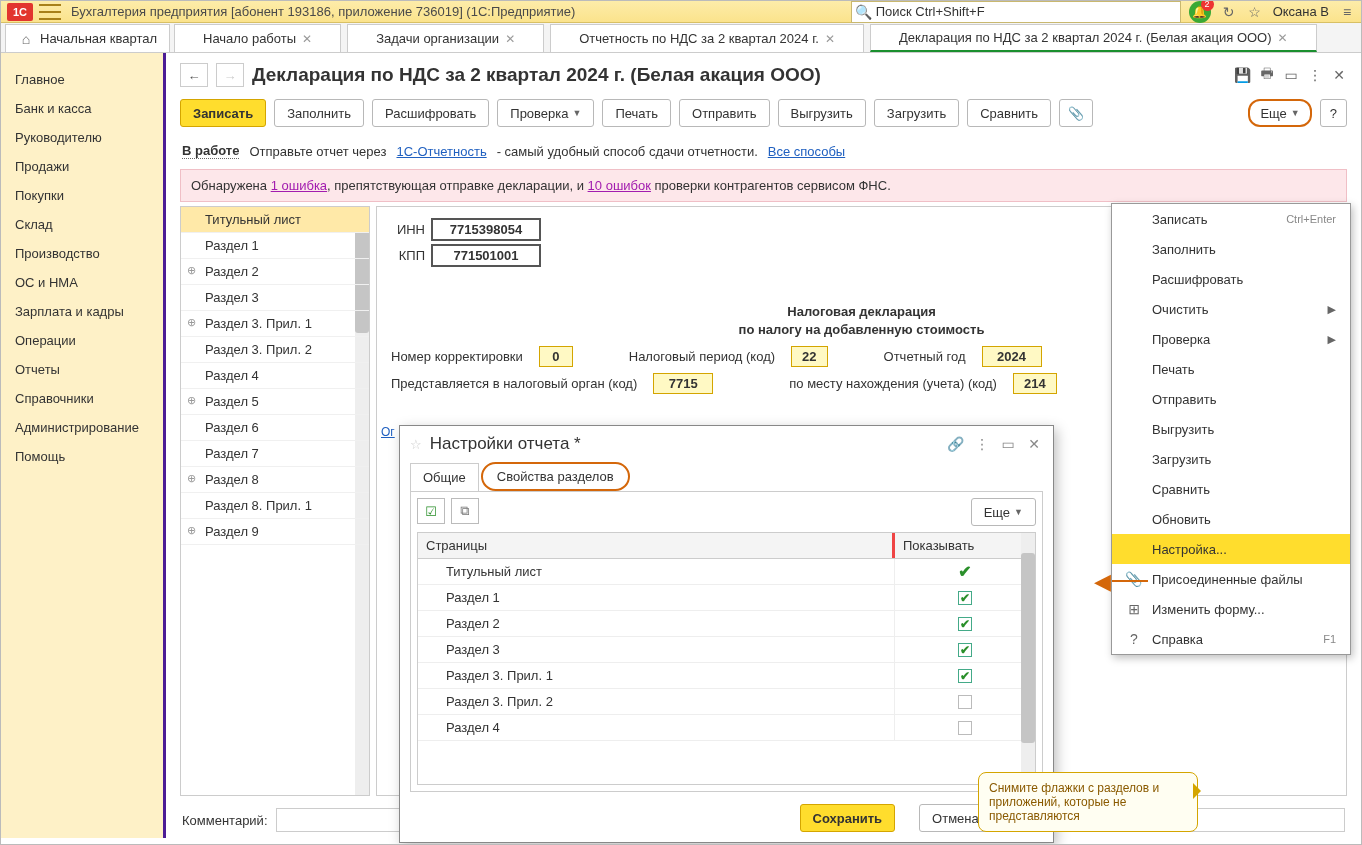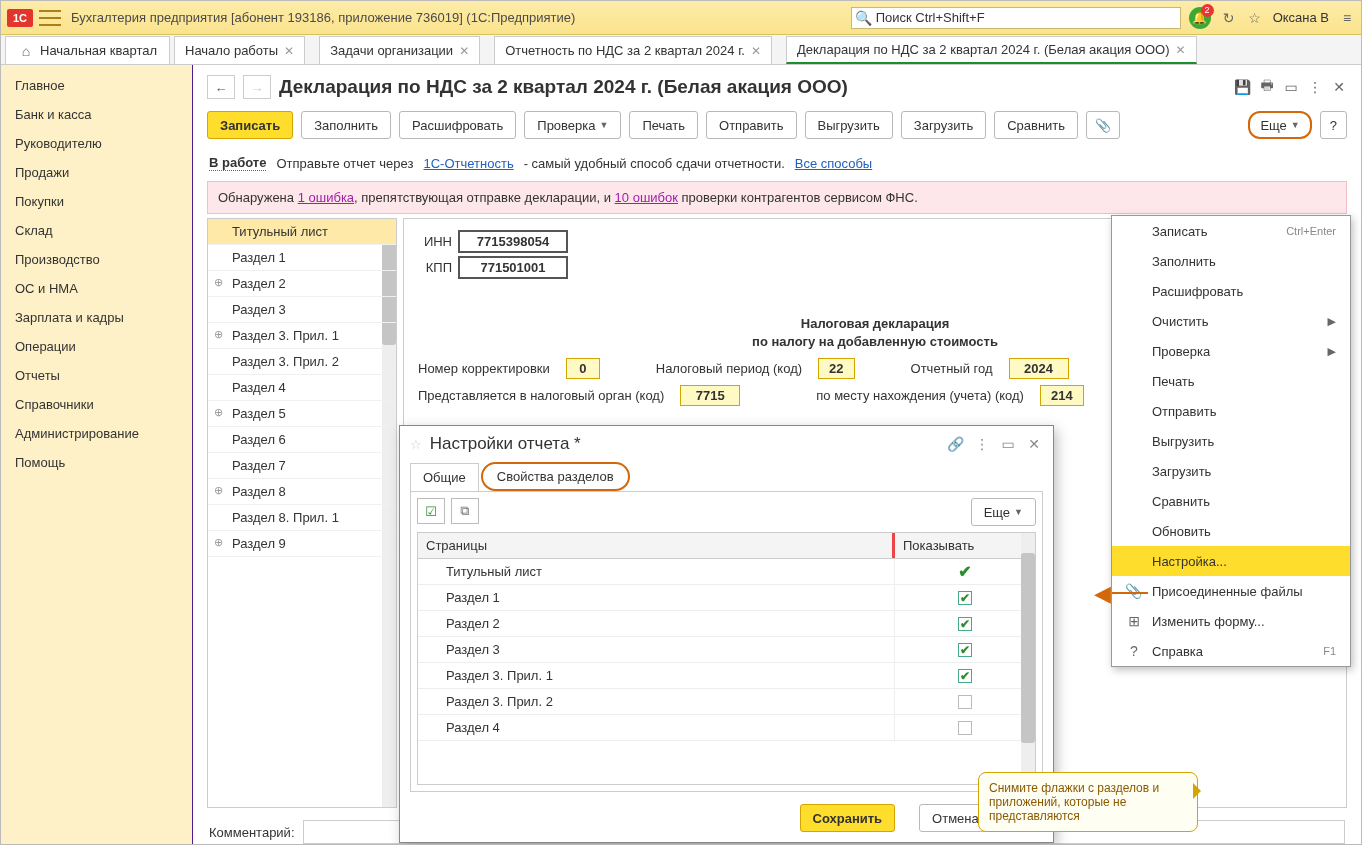--- a/index.html
+++ b/index.html
@@ -1,33 +1,33 @@
 <!DOCTYPE html>
 <html><head>
 <meta charset="utf-8">
 <style>
 *{box-sizing:border-box;margin:0;padding:0;font-family:Arial,sans-serif;font-size:13px;color:#333}
 body{width:1362px;height:845px;background:#fff;overflow:hidden;position:relative;border:1px solid #bbb}
-.titlebar{height:34px;background:linear-gradient(#fdeca9,#fbe38c);display:flex;align-items:center;padding:0 6px;border-bottom:1px solid #d8c065}
+.titlebar{height:22px;background:linear-gradient(#fdeca9,#fbe38c);display:flex;align-items:center;padding:0 6px;border-bottom:1px solid #d8c065}
 .logo-1c{width:26px;height:18px;background:#e2352e;color:#fff;font-weight:bold;font-size:11px;display:flex;align-items:center;justify-content:center;border-radius:2px;margin-right:6px}
 .burger{width:22px;height:16px;margin-right:10px;display:flex;flex-direction:column;justify-content:space-between;cursor:pointer}
 .burger span{height:2px;background:#a78019}
 .titlebar .title{flex:1;color:#4a4a4a}
 .searchbox{width:330px;height:22px;border:1px solid #c9b86f;background:#fff;display:flex;align-items:center;padding:0 4px;color:#999}
 .titlebar-right{display:flex;align-items:center;gap:10px;margin-left:8px}
 .bell{width:22px;height:22px;border-radius:50%;background:#3aa935;color:#fff;display:flex;align-items:center;justify-content:center;position:relative;font-size:12px}
 .bell .badge{position:absolute;top:-3px;right:-3px;background:#e33;color:#fff;font-size:9px;width:13px;height:13px;border-radius:50%;display:flex;align-items:center;justify-content:center}
 .ic{width:16px;height:16px;display:inline-flex;align-items:center;justify-content:center;color:#666;font-size:14px}
 .tabbar{height:30px;display:flex;align-items:flex-end;border-bottom:1px solid #ccc;background:#f4f4f4;padding-left:4px}
 .tab-home{display:flex;align-items:center;gap:6px;height:28px;padding:0 12px;border:1px solid #ccc;border-bottom:none;background:#fff;margin-right:4px}
-.tab{display:flex;align-items:center;gap:6px;height:28px;padding:0 10px;border:1px solid #ccc;border-bottom:none;background:#fff;margin-right:14px;white-space:nowrap}
+.tab{display:flex;align-items:center;gap:6px;height:28px;padding:0 28px;border:1px solid #ccc;border-bottom:none;background:#fff;margin-right:6px;white-space:nowrap}
 .tab.active{background:#fff;border-bottom:2px solid #1a8f2e;position:relative}
 .tab .x{color:#999;font-size:12px;cursor:pointer}
 .mainrow{display:flex;height:calc(845px - 60px)}
-.sidebar{width:192px;background:#fef1c7;border-right:1px solid #4c1d95;padding:6px 0;overflow:hidden}
+.sidebar{width:165px;background:#fef1c7;border-right:3px solid #4c1d95;padding:12px 0;overflow:hidden}
 .sidebar .item{padding:7px 14px;cursor:pointer;color:#333}
 .content{flex:1;display:flex;flex-direction:column;position:relative;background:#fff}
 .page-head{display:flex;align-items:center;padding:10px 14px 8px;gap:8px}
 .nav-btn{width:28px;height:24px;border:1px solid #ccc;background:#fff;display:flex;align-items:center;justify-content:center;cursor:pointer;color:#555}
 .page-title{font-size:19px;font-weight:bold}
 .page-head-right{margin-left:auto;display:flex;gap:8px;color:#888}
 .toolbar{display:flex;align-items:center;gap:8px;padding:4px 14px 10px;flex-wrap:wrap}
 .btn{height:28px;padding:0 12px;border:1px solid #b8b8b8;background:#fff;border-radius:3px;cursor:pointer;display:inline-flex;align-items:center;gap:4px}
 .btn.yellow{background:#ffdd2d;border-color:#d4a500;font-weight:bold}
 .btn.more{border:2px solid #d4670a;border-radius:12px;padding:0 10px}

